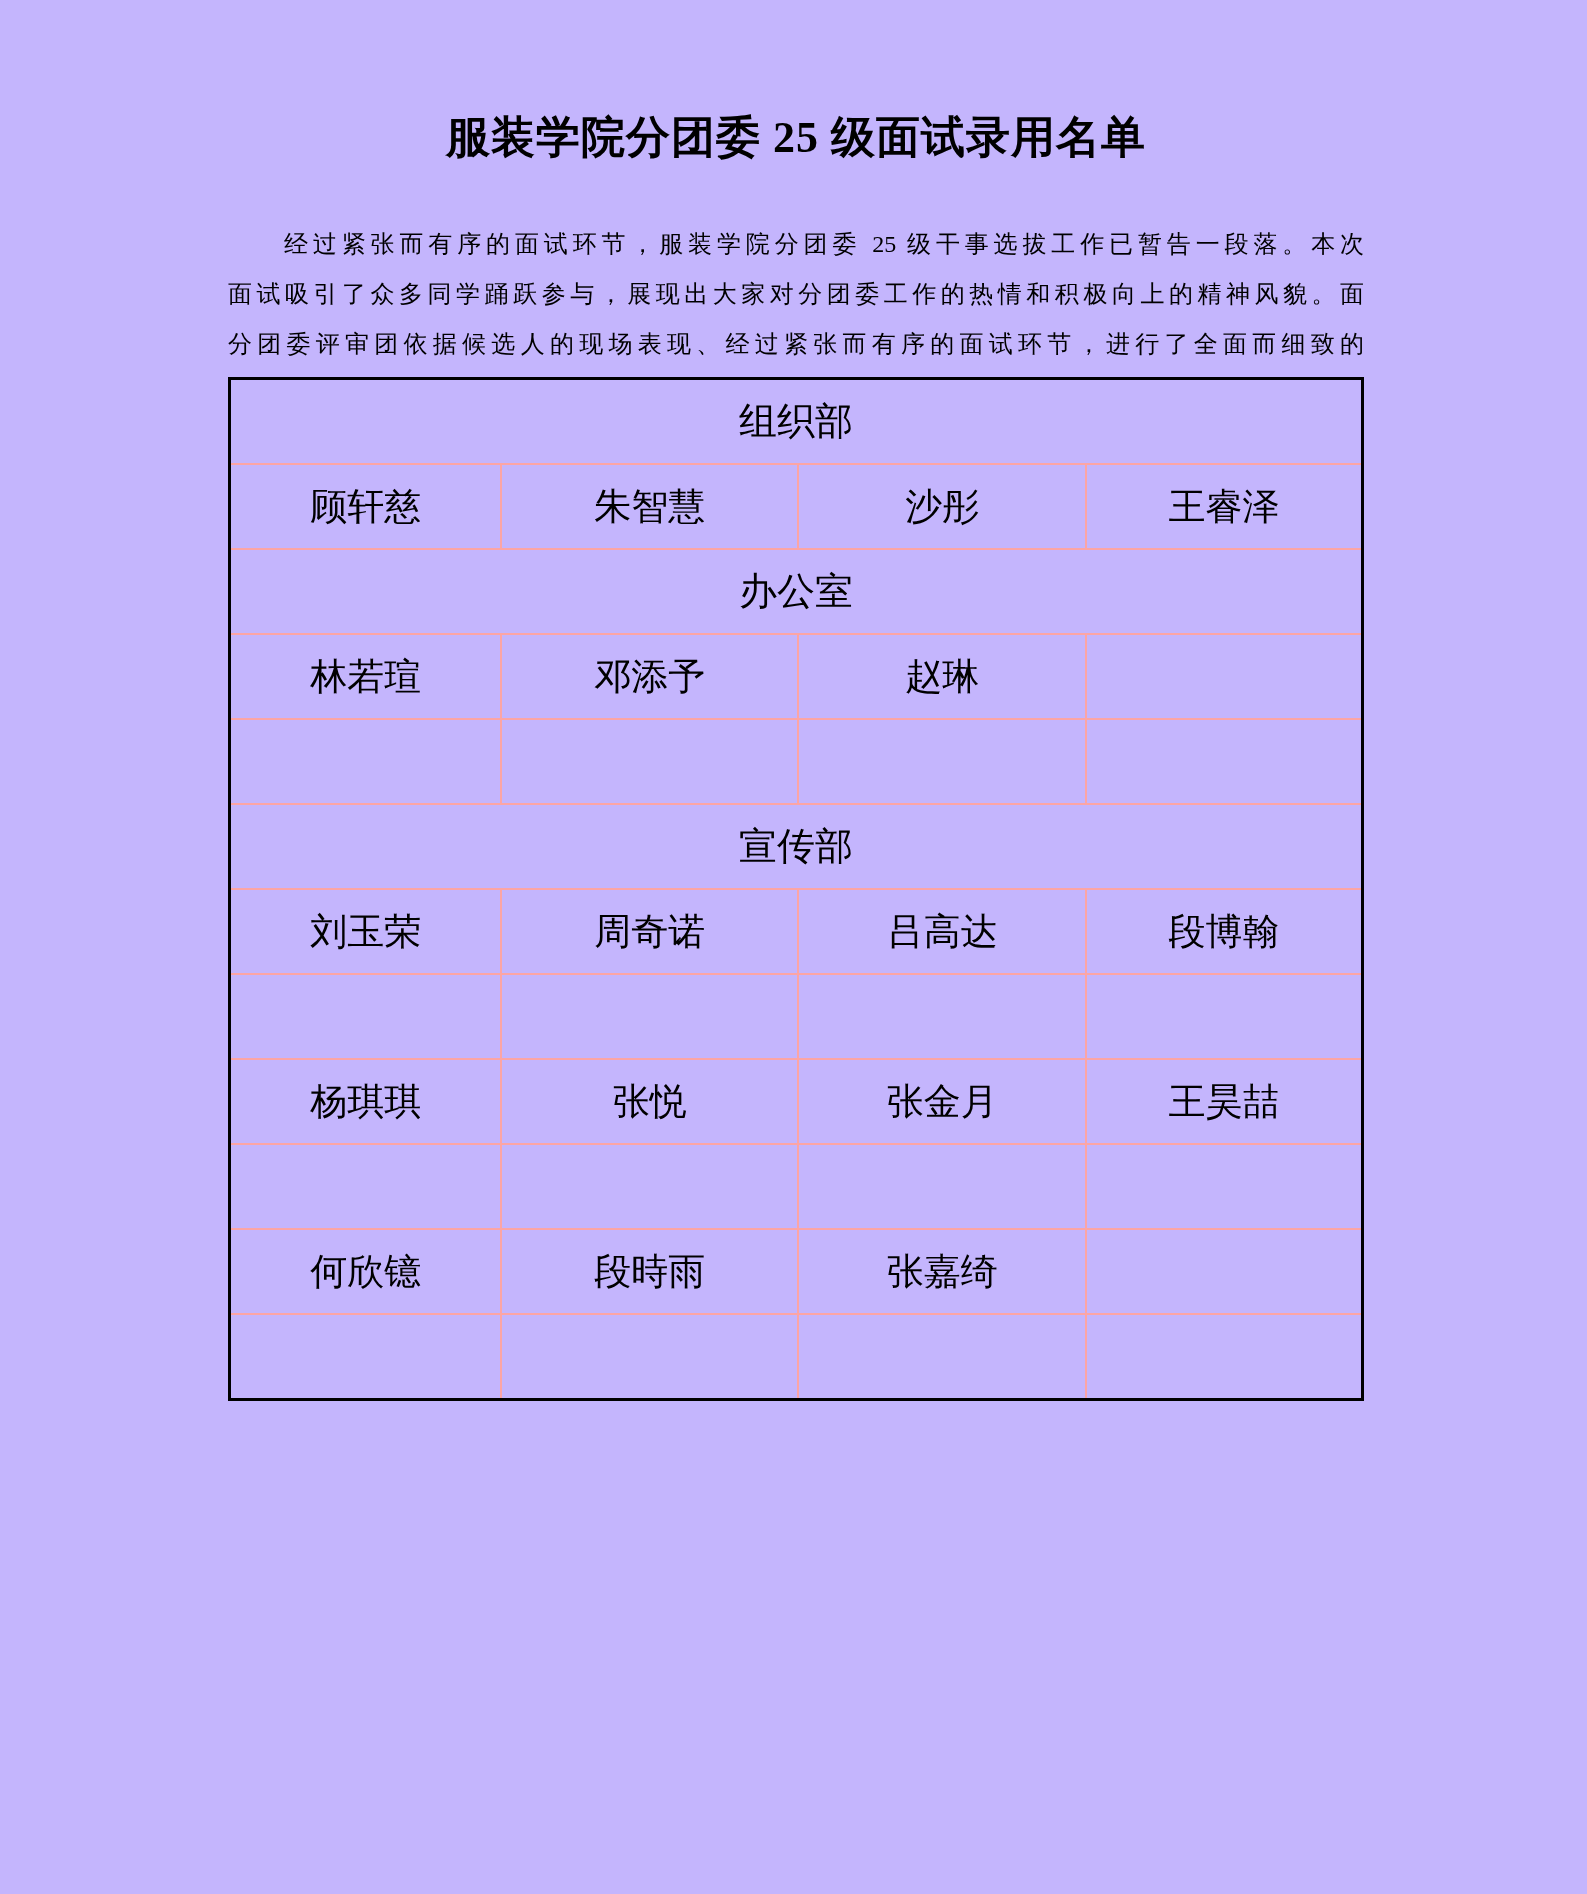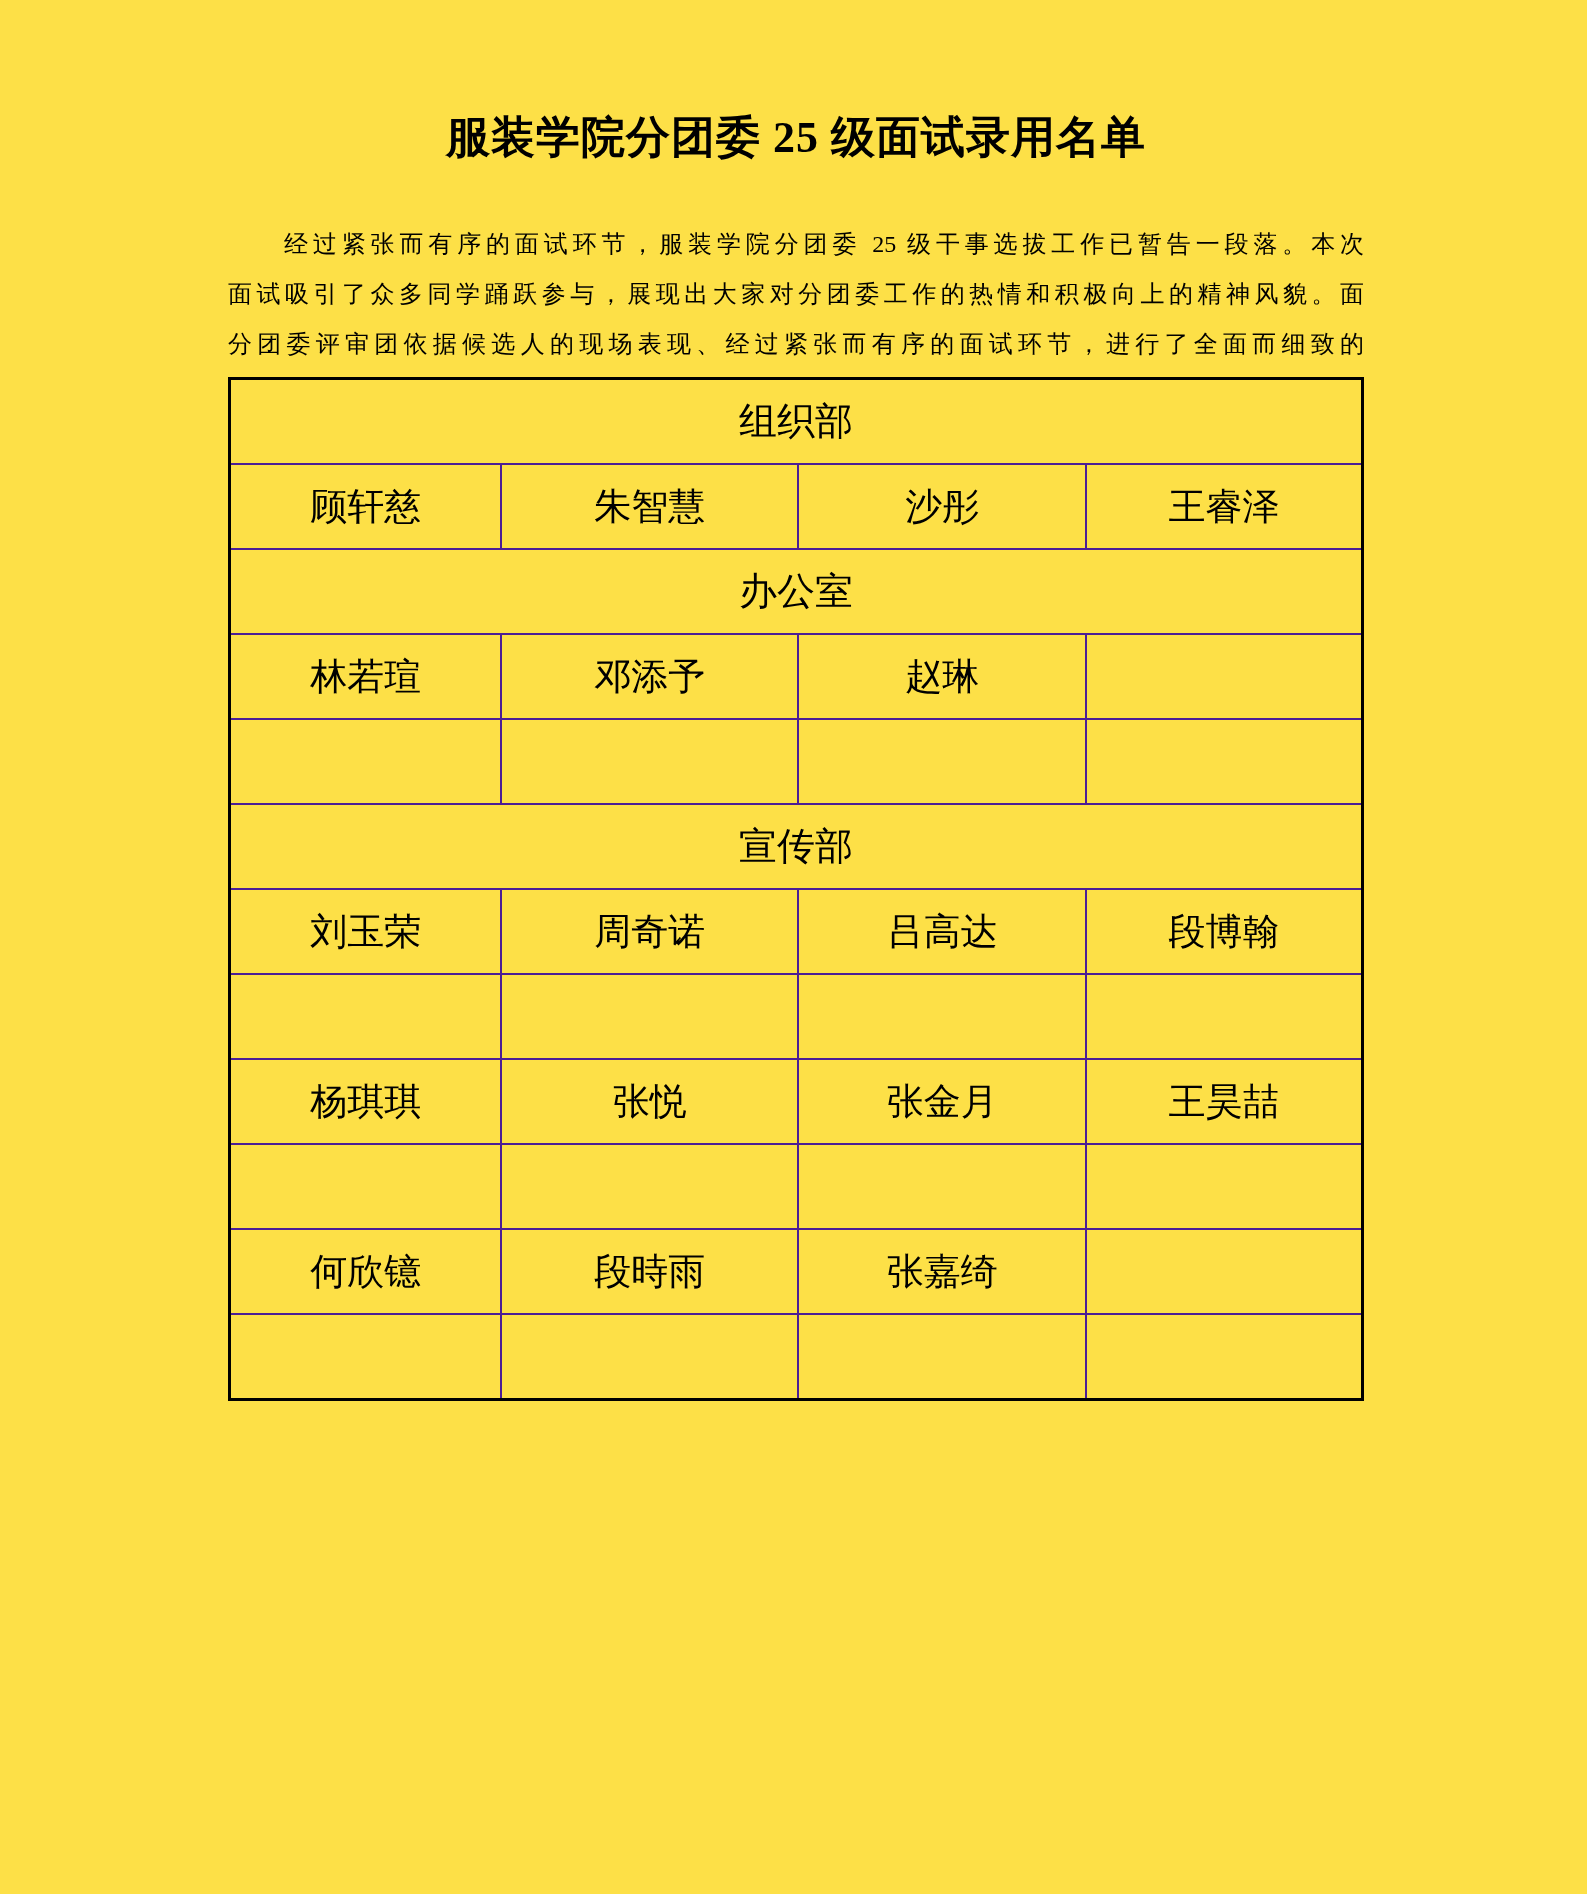--- a/index.html
+++ b/index.html
@@ -6,21 +6,21 @@
     margin: 0;
     padding: 0;
     background: #ffffff;
   }
   .page {
     position: relative;
     width: 1587px;
     height: 1894px;
     box-sizing: border-box;
     padding: 110px 223px 0 228px;
-    background: #fde047;
+    background: #c4b5fd;
     color: #000000;
     font-family: "Liberation Serif", "DejaVu Serif", serif;
     overflow: hidden;
   }
   .title {
     margin: 0;
     text-align: center;
     font-size: 44px;
     font-weight: bold;
     line-height: 1.25;
@@ -42,21 +42,21 @@
     text-align-last: left;
   }
   table.roster {
     border-collapse: collapse;
     table-layout: fixed;
     width: 1136px;
     margin-top: 8px;
     border: 3px solid #000000;
   }
   table.roster td {
-    border: 2px solid #4c1d95;
+    border: 2px solid #fca5a5;
     height: 83px;
     padding: 0;
     text-align: center;
     vertical-align: middle;
     font-size: 37px;
     overflow: hidden;
     white-space: nowrap;
   }
   table.roster td.section {
     font-size: 38px;

